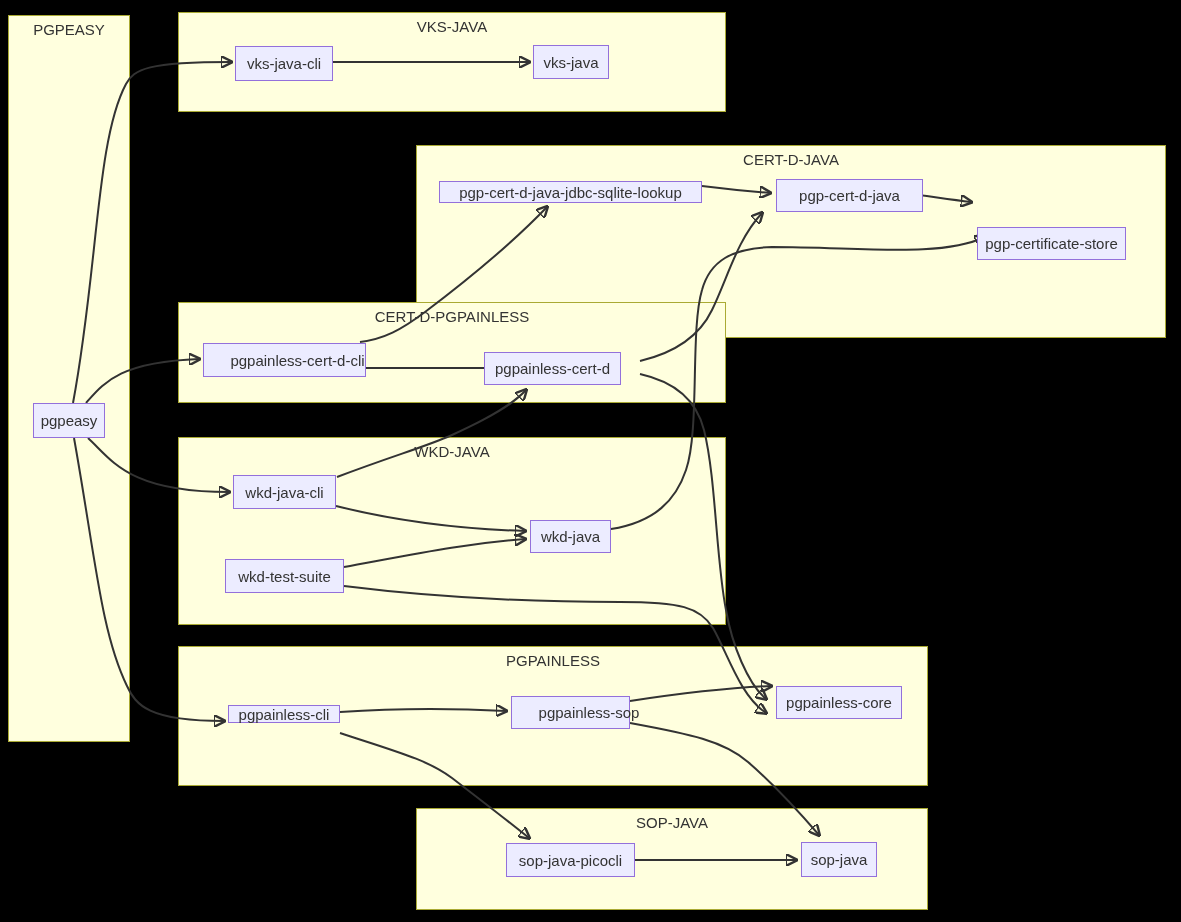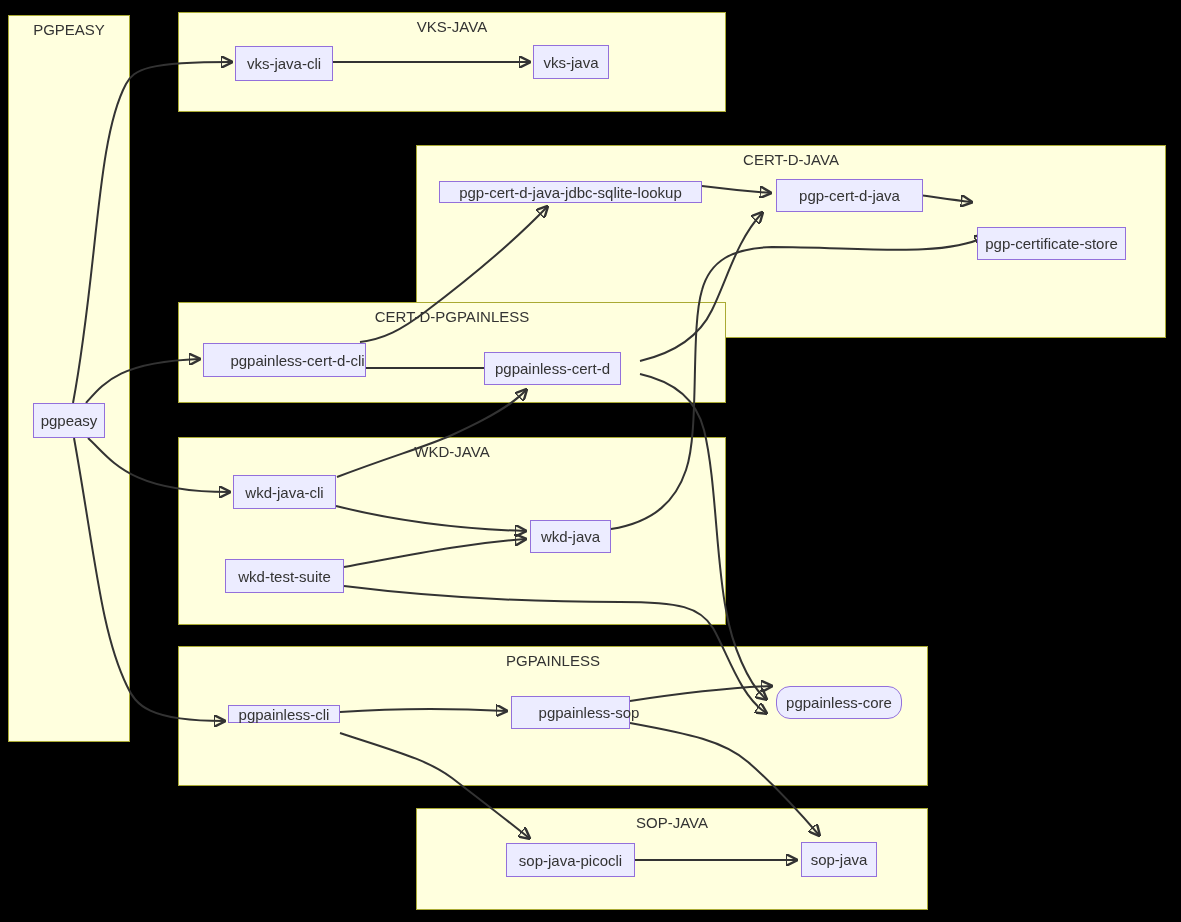--- a/index.html
+++ b/index.html
@@ -69,16 +69,16 @@
     <div class="node" style="left: 439px; top: 181px; width: 263px; height: 22px;">pgp-cert-d-java-jdbc-sqlite-lookup</div>
     <div class="node" style="left: 776px; top: 179px; width: 147px; height: 33px;">pgp-cert-d-java</div>
     <div class="node" style="left: 977px; top: 199px; width: 149px; height: 33px; margin-top: 28px;">pgp-certificate-store</div>
     <div class="node" style="left: 203px; top: 343px; width: 163px; height: 34px; padding-left: 26px;">pgpainless-cert-d-cli</div>
     <div class="node" style="left: 484px; top: 352px; width: 137px; height: 33px;">pgpainless-cert-d</div>
     <div class="node" style="left: 233px; top: 475px; width: 103px; height: 34px;">wkd-java-cli</div>
     <div class="node" style="left: 530px; top: 520px; width: 81px; height: 33px;">wkd-java</div>
     <div class="node" style="left: 225px; top: 559px; width: 119px; height: 34px;">wkd-test-suite</div>
     <div class="node" style="left: 228px; top: 705px; width: 112px; height: 18px;">pgpainless-cli</div>
     <div class="node" style="left: 511px; top: 696px; width: 119px; height: 33px; padding-left: 37px;">pgpainless-sop</div>
-    <div class="node" style="left: 776px; top: 686px; width: 126px; height: 33px; border-radius: 14px;">pgpainless-core</div>
+    <div class="node" style="left: 776px; top: 686px; width: 126px; height: 33px;">pgpainless-core</div>
     <div class="node" style="left: 506px; top: 843px; width: 129px; height: 34px;">sop-java-picocli</div>
     <div class="node" style="left: 801px; top: 842px; width: 76px; height: 35px;">sop-java</div>
   </div>
 
 </body></html>

